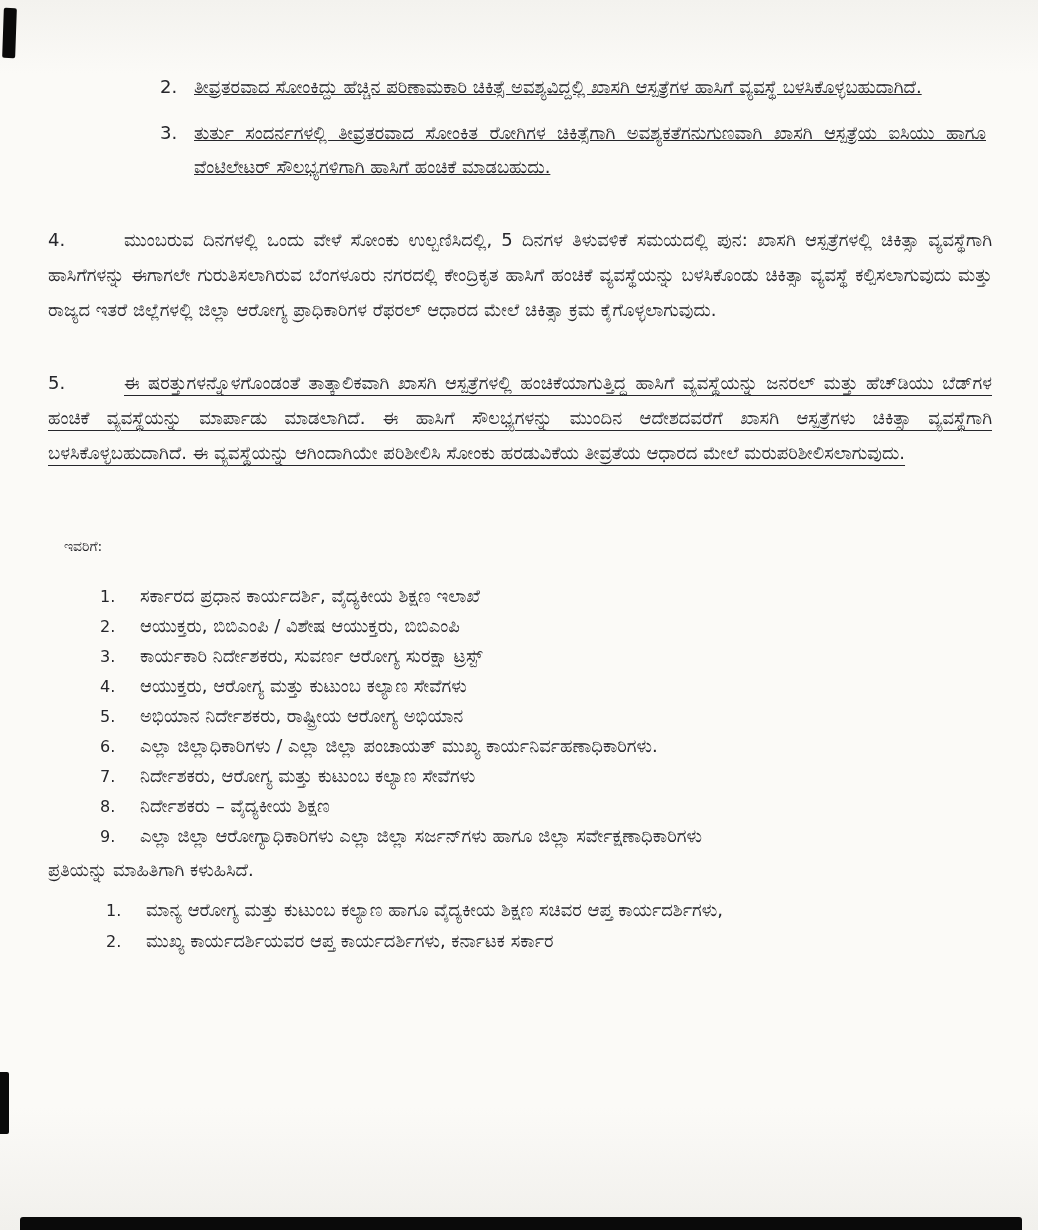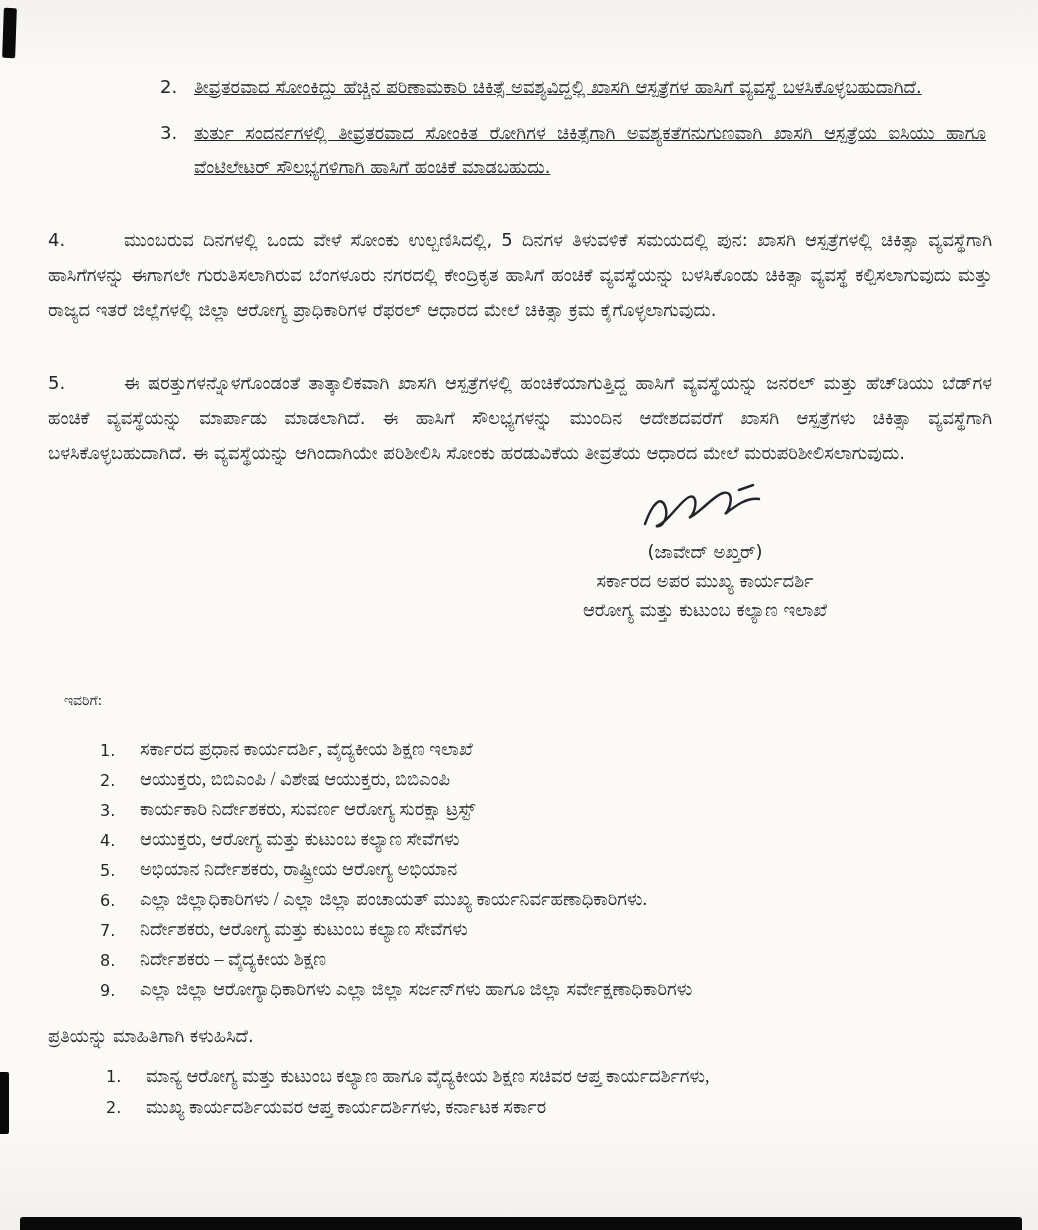--- a/index.html
+++ b/index.html
@@ -22,35 +22,36 @@
   }
   
   .sub-item { display:flex; margin-left:112px; margin-bottom:12px; font-size:18px; line-height:34px; }
   .sub-item .num { width:34px; flex:none; }
   .sub-item .txt { flex:1; text-align:justify; padding-right:6px;text-decoration:underline; }
   
   .para { position:relative; font-size:18px; line-height:35px; text-align:justify; margin-top:38px; }
   .para .pnum { position:absolute; left:0; top:0; }
   .para .ptxt { display:block; text-indent:76px; }
   .para.underlined .ptxt {
+    text-decoration: underline;
     text-underline-offset: 6px;
     text-decoration-thickness: 1.2px;
   }
   
   .signature-block { width:470px; margin:14px 52px 0 auto; text-align:center; font-size:18px; }
   .sig-scribble { height:54px; display:flex; justify-content:center; align-items:flex-end; }
   .sig-name { line-height:28px; }
   .sig-title { line-height:29px; }
   
   .to-label { margin-top:68px; font-size:14px; margin-left:16px; }
   .dist-list { margin-top:26px; margin-left:52px; font-size:18px; }
   .dist-row { display:flex; line-height:29px; }
   .dist-row .num { width:40px; flex:none; font-size:16px; padding-top:1px; }
-  .dist-row .txt { flex:1;font-family:Liberation Serif, serif; }
-  .copy-line { margin-top:20px; font-size:18px; }
+  .dist-row .txt { flex:1; }
+  .copy-line { margin-top:8px; font-size:18px; }
   .copy-list { margin-top:14px; margin-left:58px; font-size:18px; }
   .copy-list .dist-row { line-height:30px; }
   
   .artifact { position:absolute; background:#0a0a0a; }
   .artifact.top-left { left:3px; top:8px; width:13px; height:50px; border-radius:2px; transform:rotate(2deg); }
   .artifact.bottom-left { left:0; top:1072px; width:9px; height:62px; border-radius:0 2px 2px 0; }
   .artifact.bottom-bar { left:20px; right:16px; bottom:0; height:13px; border-radius:3px 3px 0 0; }
 </style>
 </head>
 <body>
@@ -70,30 +71,20 @@
     <div class="para">
       <span class="pnum">4.</span>
       <span class="ptxt">ಮುಂಬರುವ ದಿನಗಳಲ್ಲಿ ಒಂದು ವೇಳೆ ಸೋಂಕು ಉಲ್ಬಣಿಸಿದಲ್ಲಿ, 5 ದಿನಗಳ ತಿಳುವಳಿಕೆ ಸಮಯದಲ್ಲಿ ಪುನ: ಖಾಸಗಿ ಆಸ್ಪತ್ರೆಗಳಲ್ಲಿ ಚಿಕಿತ್ಸಾ ವ್ಯವಸ್ಥೆಗಾಗಿ ಹಾಸಿಗೆಗಳನ್ನು ಈಗಾಗಲೇ ಗುರುತಿಸಲಾಗಿರುವ ಬೆಂಗಳೂರು ನಗರದಲ್ಲಿ ಕೇಂದ್ರಿಕೃತ ಹಾಸಿಗೆ ಹಂಚಿಕೆ ವ್ಯವಸ್ಥೆಯನ್ನು ಬಳಸಿಕೊಂಡು ಚಿಕಿತ್ಸಾ ವ್ಯವಸ್ಥೆ ಕಲ್ಪಿಸಲಾಗುವುದು ಮತ್ತು ರಾಜ್ಯದ ಇತರೆ ಜಿಲ್ಲೆಗಳಲ್ಲಿ ಜಿಲ್ಲಾ ಆರೋಗ್ಯ ಪ್ರಾಧಿಕಾರಿಗಳ ರೆಫರಲ್ ಆಧಾರದ ಮೇಲೆ ಚಿಕಿತ್ಸಾ ಕ್ರಮ ಕೈಗೊಳ್ಳಲಾಗುವುದು.</span>
     </div>
 
     <div class="para underlined">
       <span class="pnum">5.</span>
       <span class="ptxt">ಈ ಷರತ್ತುಗಳನ್ನೊಳಗೊಂಡಂತೆ ತಾತ್ಕಾಲಿಕವಾಗಿ ಖಾಸಗಿ ಆಸ್ಪತ್ರೆಗಳಲ್ಲಿ ಹಂಚಿಕೆಯಾಗುತ್ತಿದ್ದ ಹಾಸಿಗೆ ವ್ಯವಸ್ಥೆಯನ್ನು ಜನರಲ್ ಮತ್ತು ಹೆಚ್‌ಡಿಯು ಬೆಡ್‌ಗಳ ಹಂಚಿಕೆ ವ್ಯವಸ್ಥೆಯನ್ನು ಮಾರ್ಪಾಡು ಮಾಡಲಾಗಿದೆ. ಈ ಹಾಸಿಗೆ ಸೌಲಭ್ಯಗಳನ್ನು ಮುಂದಿನ ಆದೇಶದವರೆಗೆ ಖಾಸಗಿ ಆಸ್ಪತ್ರೆಗಳು ಚಿಕಿತ್ಸಾ ವ್ಯವಸ್ಥೆಗಾಗಿ ಬಳಸಿಕೊಳ್ಳಬಹುದಾಗಿದೆ. ಈ ವ್ಯವಸ್ಥೆಯನ್ನು ಆಗಿಂದಾಗಿಯೇ ಪರಿಶೀಲಿಸಿ ಸೋಂಕು ಹರಡುವಿಕೆಯ ತೀವ್ರತೆಯ ಆಧಾರದ ಮೇಲೆ ಮರುಪರಿಶೀಲಿಸಲಾಗುವುದು.</span>
     </div>
 
-    <div class="signature-block">
-      <div class="sig-scribble">
-        <svg width="132" height="54" viewBox="0 0 132 54" aria-hidden="true">
-          <path d="M6 40 C14 18, 22 12, 26 22 C30 32, 24 44, 17 42 C28 40, 40 18, 50 13 C60 9, 57 30, 50 34 C62 28, 74 12, 84 9 C96 6, 92 24, 86 30 C96 22, 108 13, 120 15 M100 6 L114 1" stroke="#23242c" stroke-width="2.4" fill="none" stroke-linecap="round"></path>
-        </svg>
-      </div>
-      <div class="sig-name">(ಜಾವೇದ್ ಅಖ್ತರ್)</div>
-      <div class="sig-title">ಸರ್ಕಾರದ ಅಪರ ಮುಖ್ಯ ಕಾರ್ಯದರ್ಶಿ</div>
-      <div class="sig-title">ಆರೋಗ್ಯ ಮತ್ತು ಕುಟುಂಬ ಕಲ್ಯಾಣ ಇಲಾಖೆ</div>
-    </div>
 
     <div class="to-label">ಇವರಿಗೆ:</div>
 
     <div class="dist-list">
       <div class="dist-row">
         <span class="num">1.</span>
         <span class="txt">ಸರ್ಕಾರದ ಪ್ರಧಾನ ಕಾರ್ಯದರ್ಶಿ, ವೈದ್ಯಕೀಯ ಶಿಕ್ಷಣ ಇಲಾಖೆ</span>
       </div>
       <div class="dist-row">
         <span class="num">2.</span>

